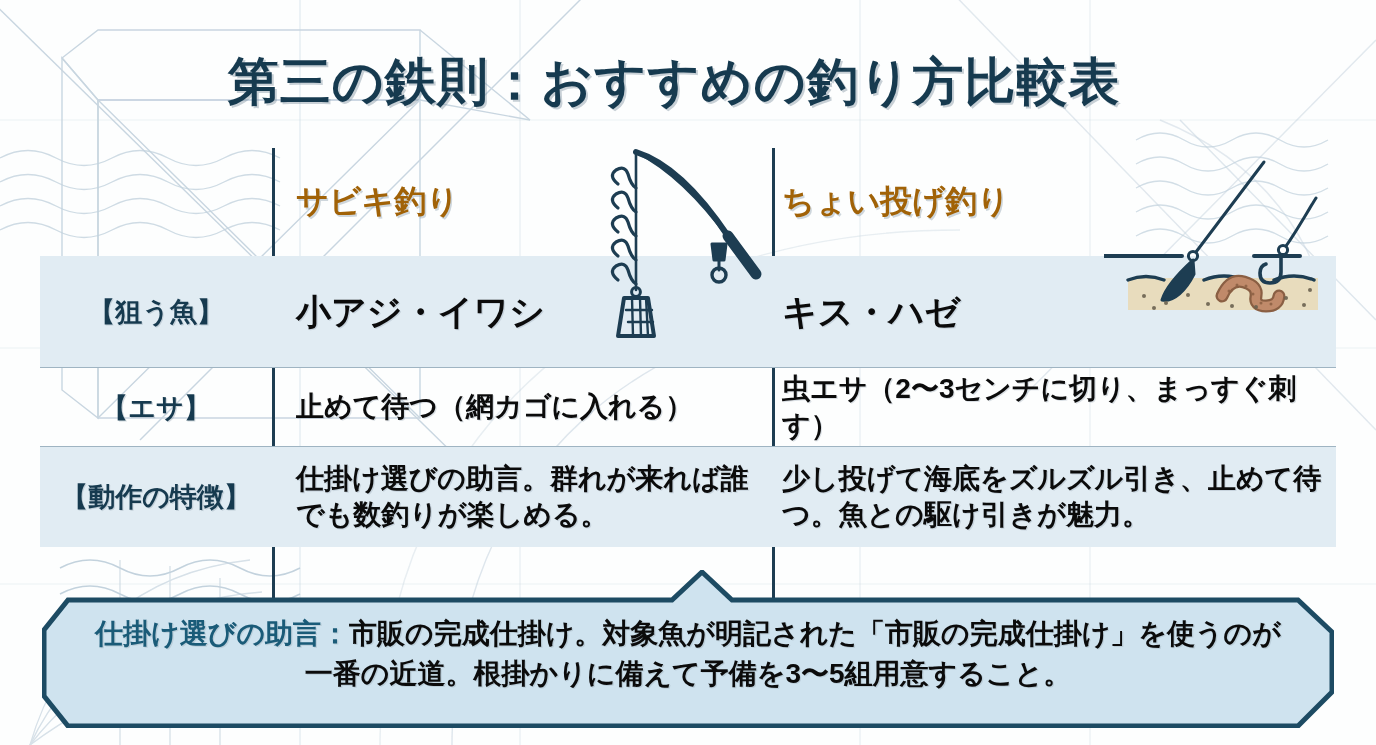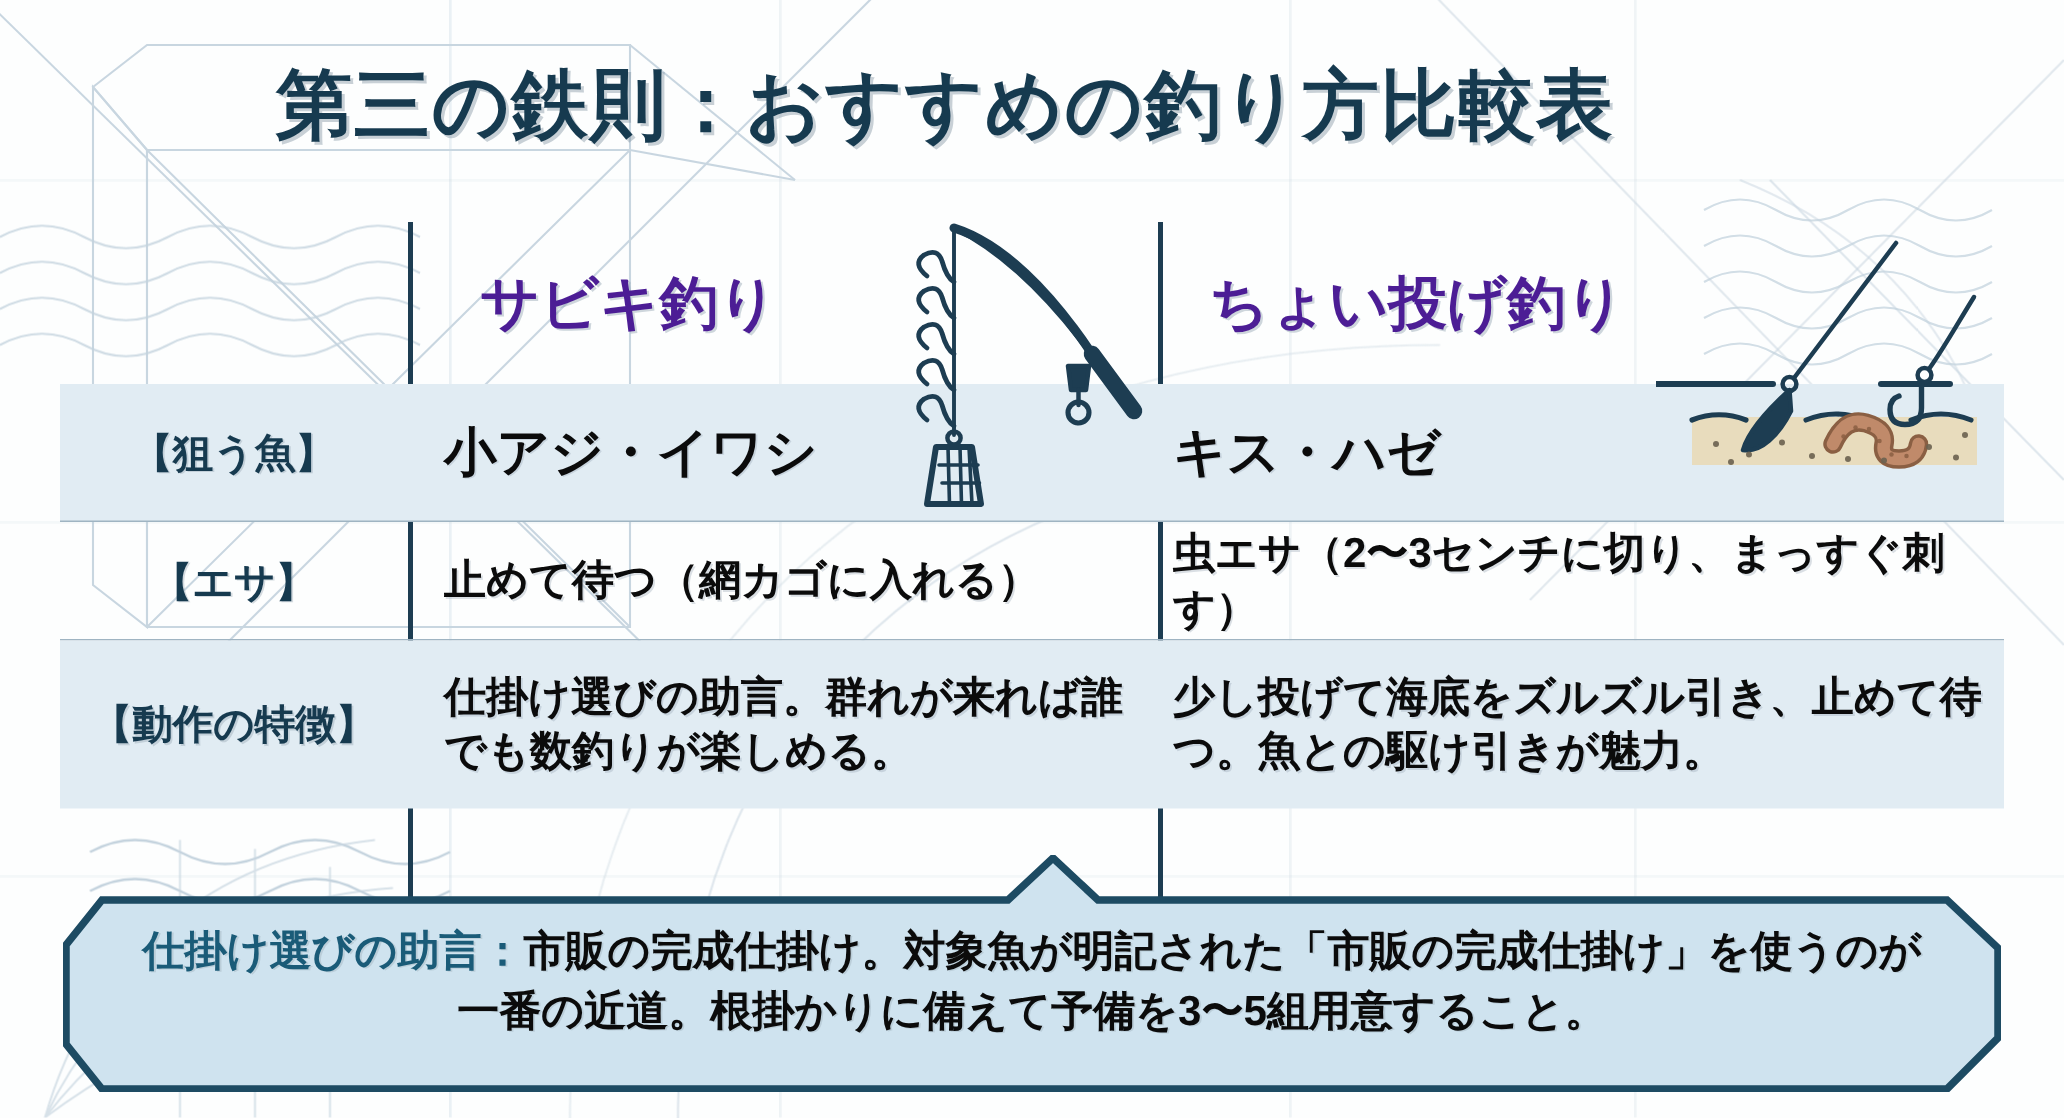--- a/index.html
+++ b/index.html
@@ -28,23 +28,24 @@
     inset: 0;
     width: 1376px;
     height: 745px;
     pointer-events: none;
   }
 
   
   #title-area {
     position: absolute;
     left: 0;
-    top: 36px;
+    top: 48px;
     width: 1260px;
     text-align: center;
+    padding-left: 44px;
   }
   #page-title {
     display: inline-block;
     font-size: 51px;
     font-weight: bold;
     letter-spacing: 1px;
     color: #163a4f;
     text-shadow: 2px 2px 0 rgba(120,140,155,0.40);
     white-space: nowrap;
   }
@@ -98,43 +99,42 @@
   }
   #vsep-1 { left: 232px; }
   #vsep-2 { left: 732px; }
 
   
   #header-row {
     height: 108px;
     position: relative;
   }
   .head-text {
-    font-size: 39px;
+    font-size: 32px;
     font-weight: bold;
-    color: #4c1d95;
+    color: #a16207;
     text-shadow: 1.5px 1.5px 0 rgba(130,150,165,0.38);
     white-space: nowrap;
-    margin-left: 24px;
   }
   #head-rule {
     position: absolute;
     left: 0;
     top: 108px;
     width: 1296px;
     height: 4px;
     background: #1d3d52;
   }
 
   
   .data-row { position: relative; }
   .row-shaded { background: #e1ecf3; }
   .row-plain  { background: transparent; }
-  #row-0 { height: 92px; }
+  #row-0 { height: 112px; }
   #row-1 { height: 79px; }
-  #row-2 { height: 112px; }
+  #row-2 { height: 100px; }
 
   .hsep {
     position: absolute;
     left: 0;
     width: 1296px;
     height: 1.5px;
     background: #9fb4c2;
   }
 
   .label-text {

